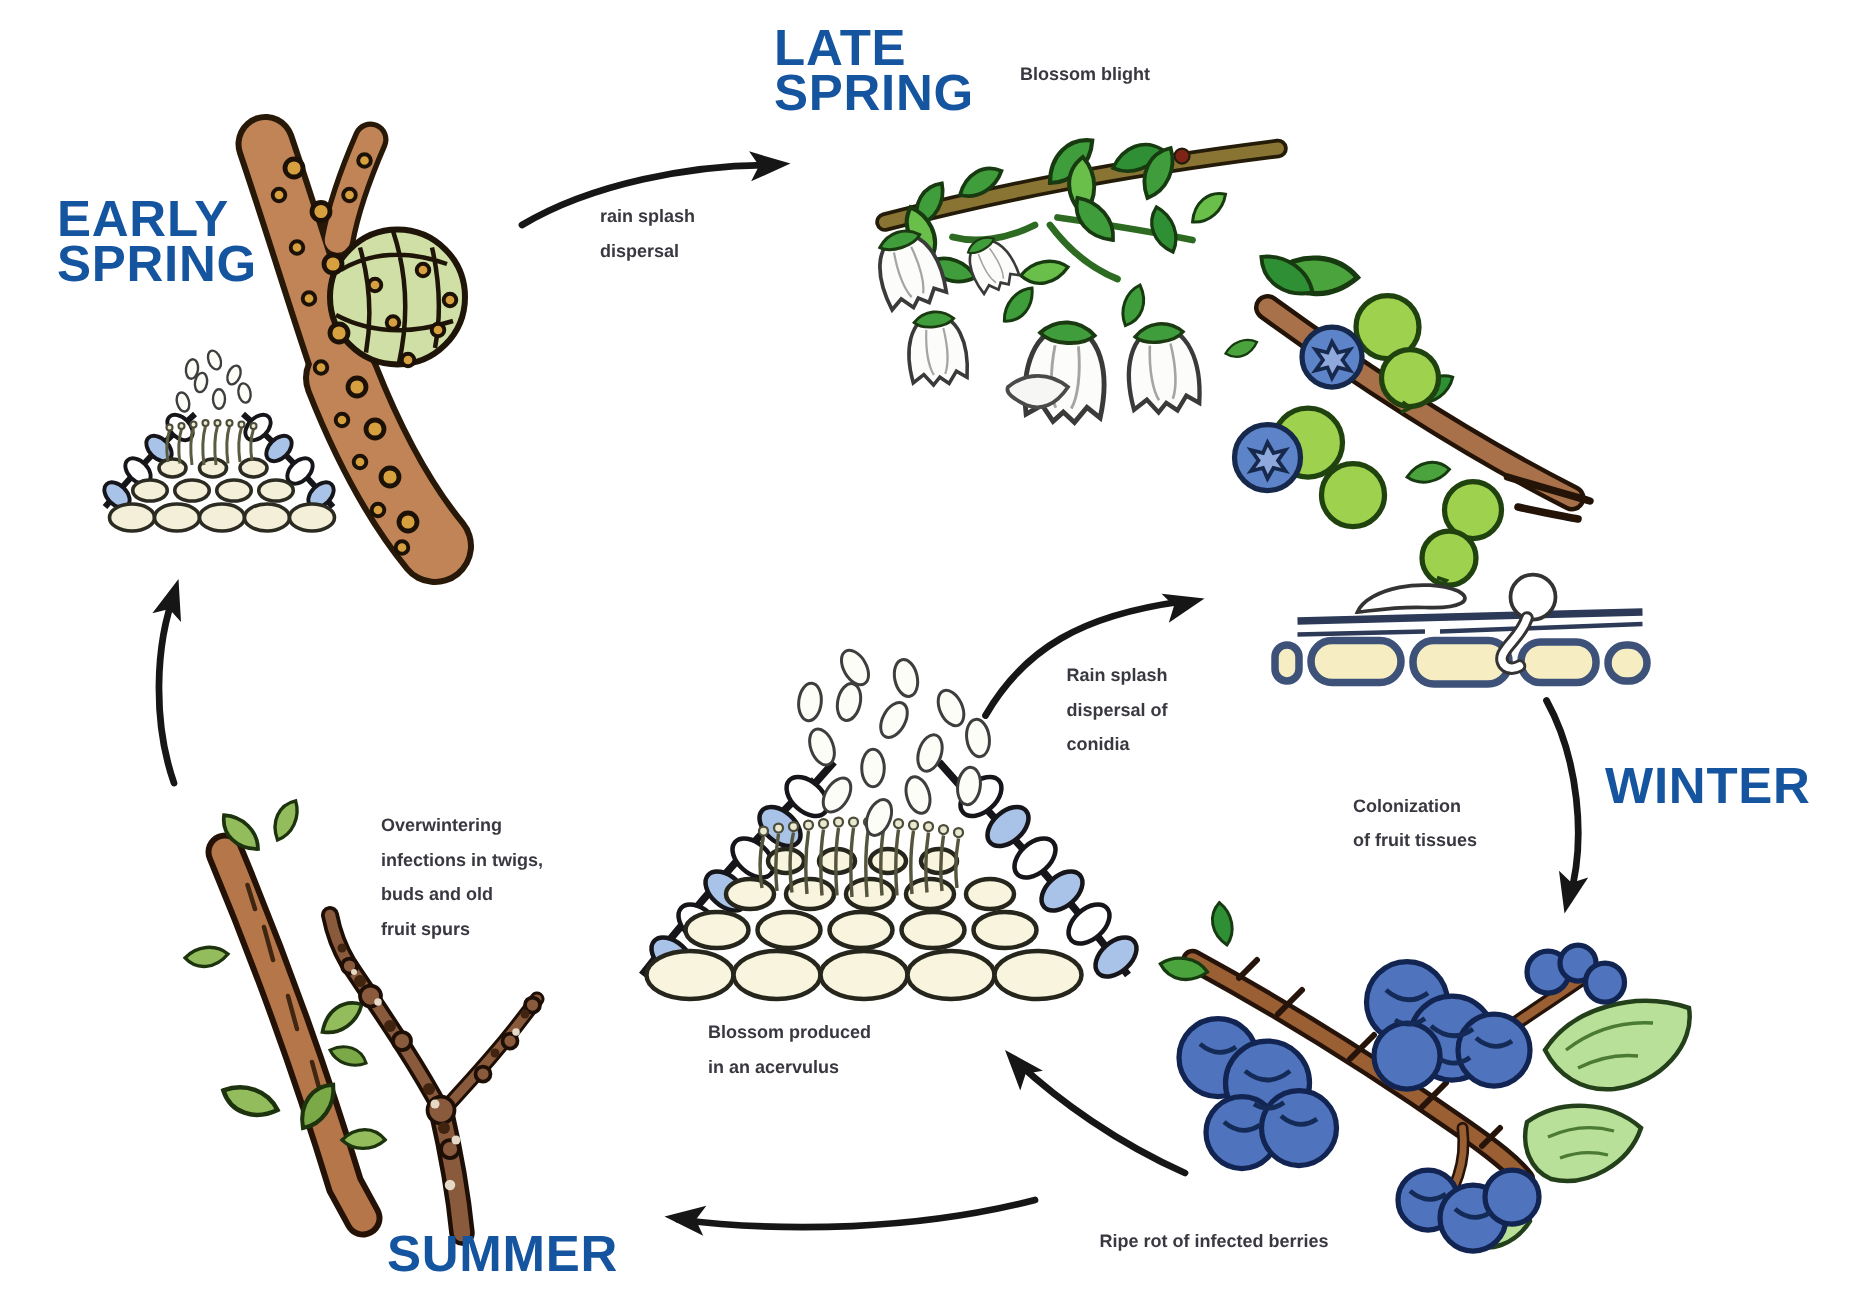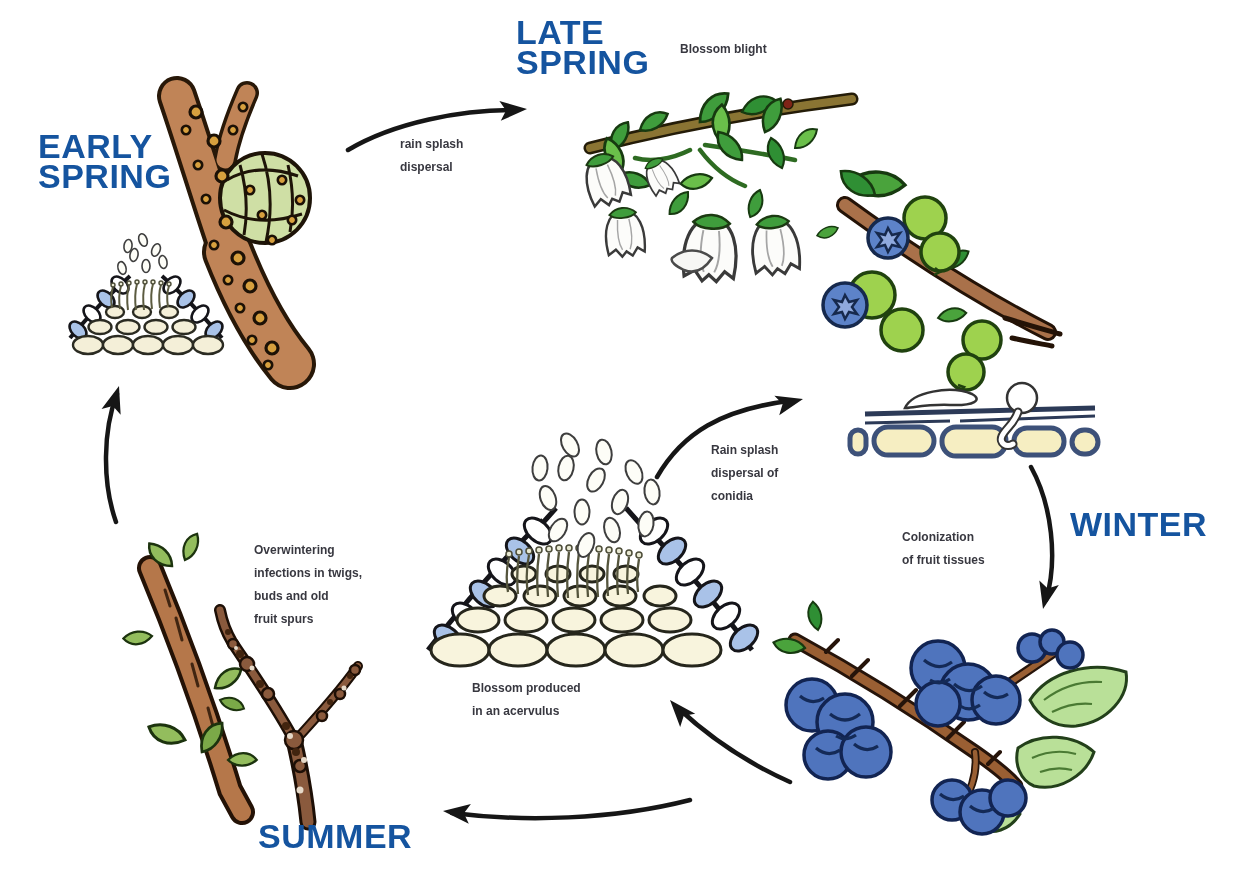--- a/index.html
+++ b/index.html
@@ -405,13 +405,14 @@
 dispersal of
 conidia</div>
   <div class="note" style="left:902px;top:526px">Colonization
 of fruit tissues</div>
   <div class="note" style="left:254px;top:539px">Overwintering
 infections in twigs,
 buds and old
 fruit spurs</div>
   <div class="note" style="left:472px;top:677px">Blossom produced
 in an acervulus</div>
+  <div class="note" style="left:733px;top:816px">Ripe rot of infected berries</div>
 </div>
 
 </body></html>

